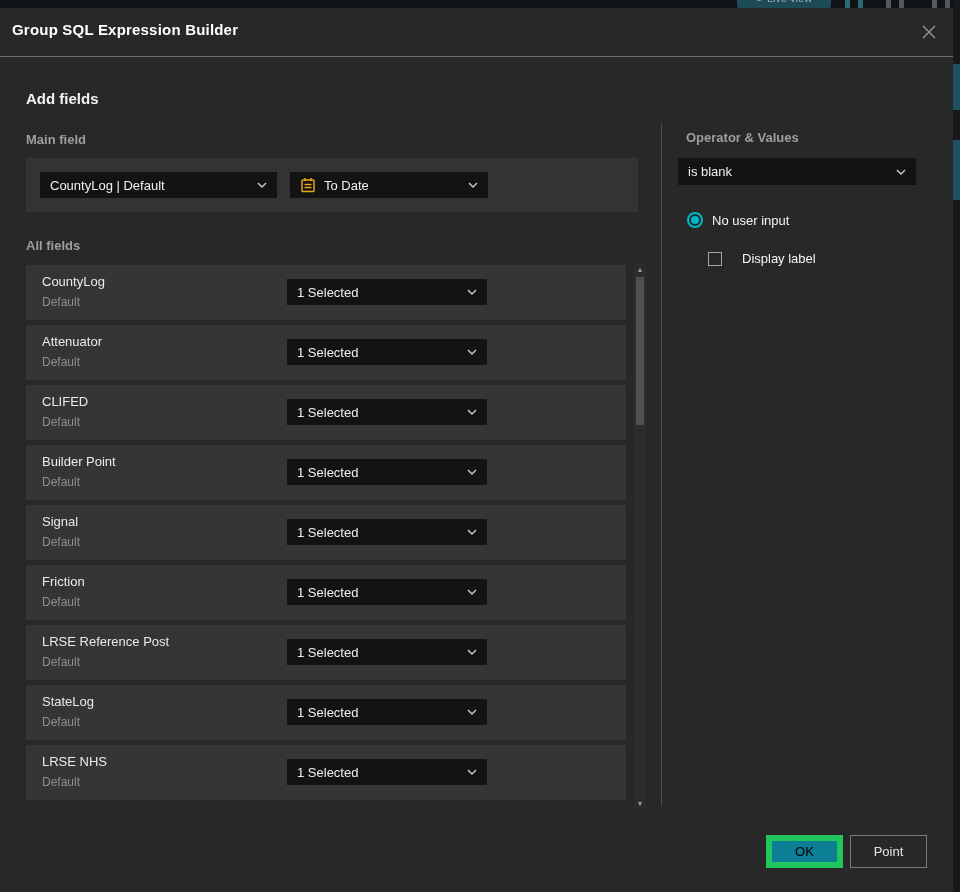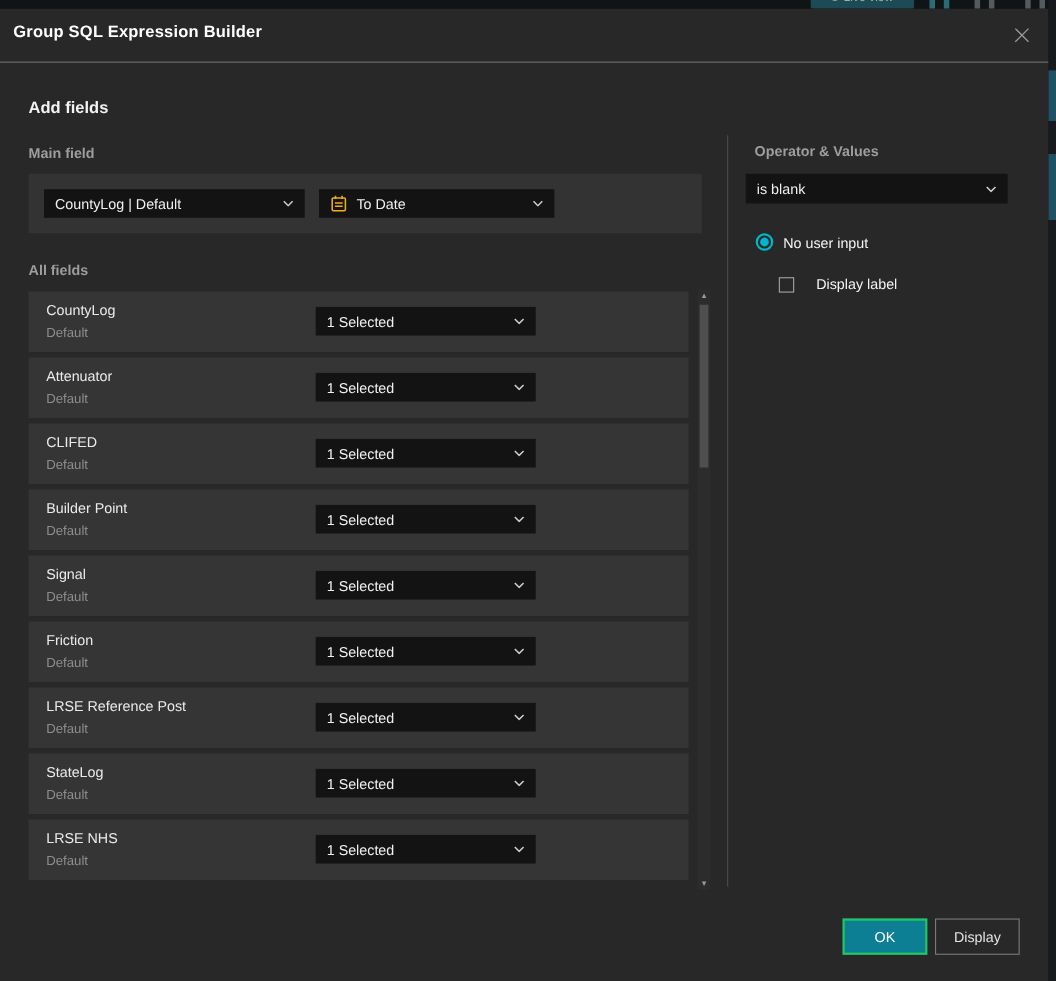--- a/index.html
+++ b/index.html
@@ -30,21 +30,21 @@
   .h-add { position:absolute; left:26px; top:82px; font-size:15px; font-weight:700; color:#f3f3f3; }
   .sec-label { position:absolute; font-size:13px; font-weight:700; color:#9e9e9e; }
 
   .main-box { position:absolute; left:26px; top:150px; width:612px; height:54px; background:#333333; }
 
   .dd { position:absolute; height:26px; background:#131313; display:flex; align-items:center; padding:0 10px; gap:8px; cursor:pointer; }
   .dd .dd-label { flex:1; font-size:13px; color:#f0f0f0; white-space:nowrap; overflow:hidden; }
   .dd svg.chev { flex:none; }
 
   .dd-field { left:14px; top:14px; width:237px; }
-  .dd-date  { left:264px; top:14px; width:214px; }
+  .dd-date  { left:264px; top:14px; width:198px; }
   .dd-op    { left:678px; top:150px; width:238px; height:27px; }
 
   .list { position:absolute; left:26px; top:257px; width:600px; }
   .row-card { position:relative; width:600px; height:55px; background:#353535; margin-bottom:5px; }
   .row-name { position:absolute; left:16px; top:9px; font-size:13px; color:#eaeaea; }
   .row-sub  { position:absolute; left:16px; top:30px; font-size:12px; color:#8d8d8d; }
   .row-dd   { left:261px; top:14px; width:200px; }
 
   
   .vscroll { position:absolute; left:634px; top:255px; width:12px; height:546px; background:#2c2c2c; }
@@ -56,21 +56,21 @@
   
   .radio-row { position:absolute; left:687px; top:204px; display:flex; align-items:center; gap:9px; cursor:pointer; }
   .radio-outer { width:16px; height:16px; border-radius:50%; border:2px solid #00b6ca; display:flex; align-items:center; justify-content:center; background:#282828; }
   .radio-dot { width:8px; height:8px; border-radius:50%; background:#00b6ca; }
   .check-row { position:absolute; left:708px; top:243px; display:flex; align-items:center; gap:20px; cursor:pointer; }
   .check-box { width:14px; height:14px; border:1px solid #a5a5a5; background:transparent; }
   .ctl-label { font-size:13px; color:#f5f5f5; }
 
   
   .btn { position:absolute; top:827px; width:77px; height:33px; font-size:13px; display:flex; align-items:center; justify-content:center; cursor:pointer; font-family:"Liberation Sans", sans-serif; }
-  .btn-ok { left:766px; background:#0d7f94; color:#ffffff; border:2px solid #22c55e; }
+  .btn-ok { left:766px; background:#0d7f94; color:#000000; border:6px solid #22c55e; }
   .btn-cancel { left:850px; background:transparent; color:#e4e4e4; border:1px solid #7a7a7a; }
 </style>
 </head>
 <body>
 
 <div class="top-strip">
   <div class="live-pill">
     <span class="live-dot"></span>
     <span>Live view</span>
   </div>
@@ -251,15 +251,15 @@
       </span>
     <span class="ctl-label">No user input</span>
   </div>
 
   <div class="check-row">
     <span class="check-box"></span>
     <span class="ctl-label">Display label</span>
   </div>
 
   <div class="btn btn-ok">OK</div>
-  <div class="btn btn-cancel">Display</div>
+  <div class="btn btn-cancel">Point</div>
 
 </div>
 
 </body></html>

